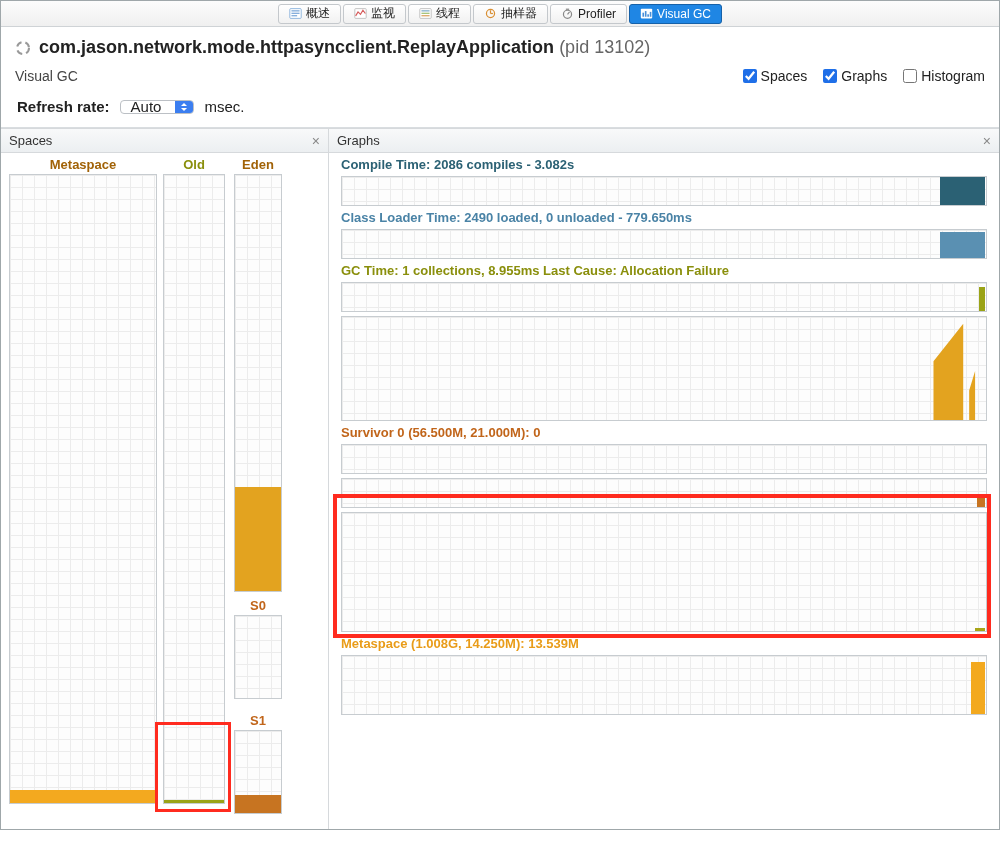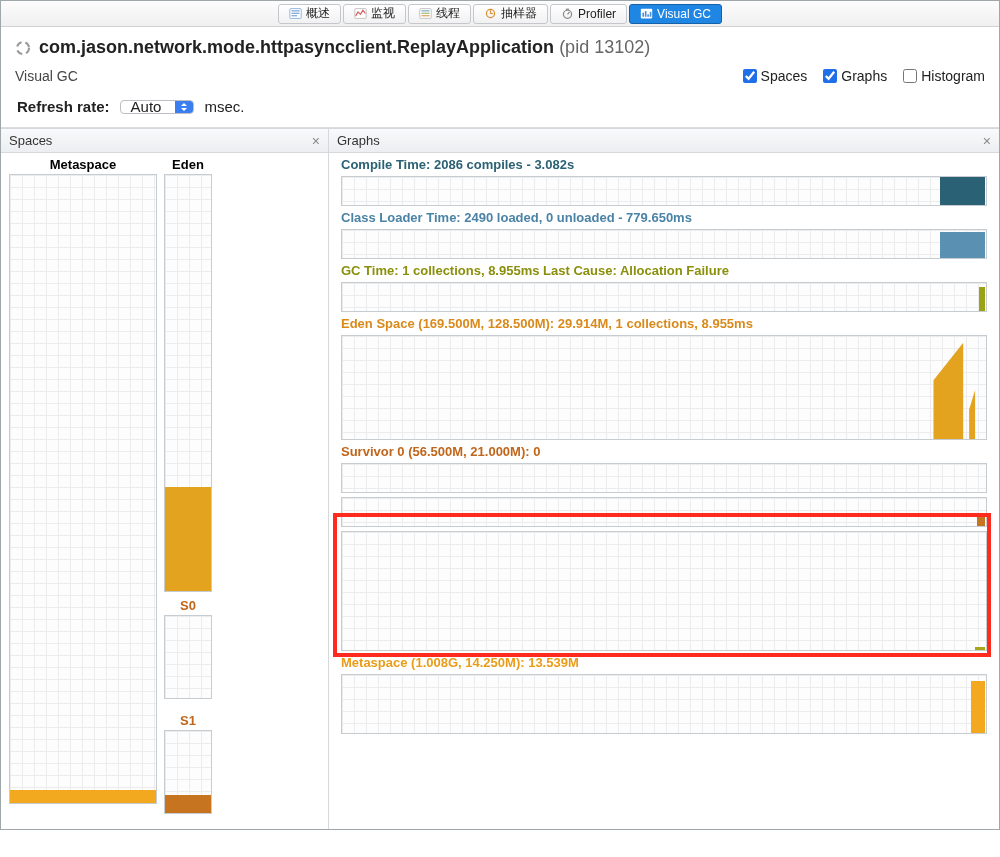--- a/index.html
+++ b/index.html
@@ -151,21 +151,21 @@
     background-image:
       linear-gradient(#ececec 1px, transparent 1px),
       linear-gradient(90deg,#ececec 1px, transparent 1px);
     background-size: 12px 12px;
     width:100%;
   }
   .bar-right {
     position:absolute; right:1px; bottom:0;
   }
   .red-outline { border:4px solid #ff2b1f; position:absolute; pointer-events:none;}
-  .c-orange{color:#000000;}
+  .c-orange{color:#a16207;}
   .c-olive{color:#8a8f0c;}
   .c-rust{color:#c1651a;}
 </style>
 </head>
 <body>
 
 <div class="outer">
 
   <div class="top-tabs">
     <div class="tab">
@@ -264,20 +264,27 @@
       <div class="pane-body">
         <div class="spaces-row">
 
           <div class="space-col" style="width:148px">
             <div class="space-label c-orange">Metaspace</div>
             <div class="space-box" style="width:148px;height:630px">
               <div class="fill-bottom" style="height:2%;background:#f3a91f"></div>
             </div>
           </div>
 
+          <div class="space-col" style="width:66px;position:relative">
+            <div class="space-label c-olive">Old</div>
+            <div class="space-box" style="width:62px;height:630px">
+              <div class="fill-bottom" style="height:0.5%;background:#9aa317"></div>
+            </div>
+            <div class="highlight-red" style="left:-6px;right:-4px;bottom:-8px;height:90px"></div>
+          </div>
 
           <div class="space-col" style="width:54px">
             <div class="space-label c-orange">Eden</div>
             <div class="space-box" style="width:48px;height:418px">
               <div class="fill-bottom" style="height:25%;background:#e3a31f"></div>
             </div>
             <div class="space-label c-rust" style="margin-top:6px">S0</div>
             <div class="space-box" style="width:48px;height:84px"></div>
             <div class="space-label c-rust" style="margin-top:14px">S1</div>
             <div class="space-box" style="width:48px;height:84px">
@@ -306,21 +313,20 @@
               <div class="graph-box" style="height: 30px;">
                 <div class="bar-right" style="width: 45px; height: 26px; background: rgb(90, 144, 178);"></div>
               </div>
             </div>
             <div class="graph-title" style="color: rgb(138, 143, 12);">GC Time: 1 collections, 8.955ms Last Cause: Allocation Failure</div>
             <div style="position: relative;">
               <div class="graph-box" style="height: 30px;">
                 <div class="bar-right" style="width: 6px; height: 24px; background: rgb(154, 163, 23);"></div>
               </div>
             </div>
-            <div class="graph-title" style="color: rgb(217, 138, 27);">Eden Space (169.500M, 128.500M): 29.914M, 1 collections, 8.955ms</div>
             <div style="position: relative;">
               <div class="graph-box" style="height: 105px;">
                 <svg viewBox="0 0 650 105" preserveAspectRatio="none" style="position: absolute; inset: 0px; width: 100%; height: 100%;">
                   <polygon points="597,105 597,45 627,7 627,105 633,105 633,75 639,55 639,105" fill="#e3a31f"></polygon>
                 </svg>
               </div>
             </div>
             <div class="graph-title" style="color: rgb(193, 101, 26);">Survivor 0 (56.500M, 21.000M): 0</div>
             <div style="position: relative;">
               <div class="graph-box" style="height: 30px;"></div>

